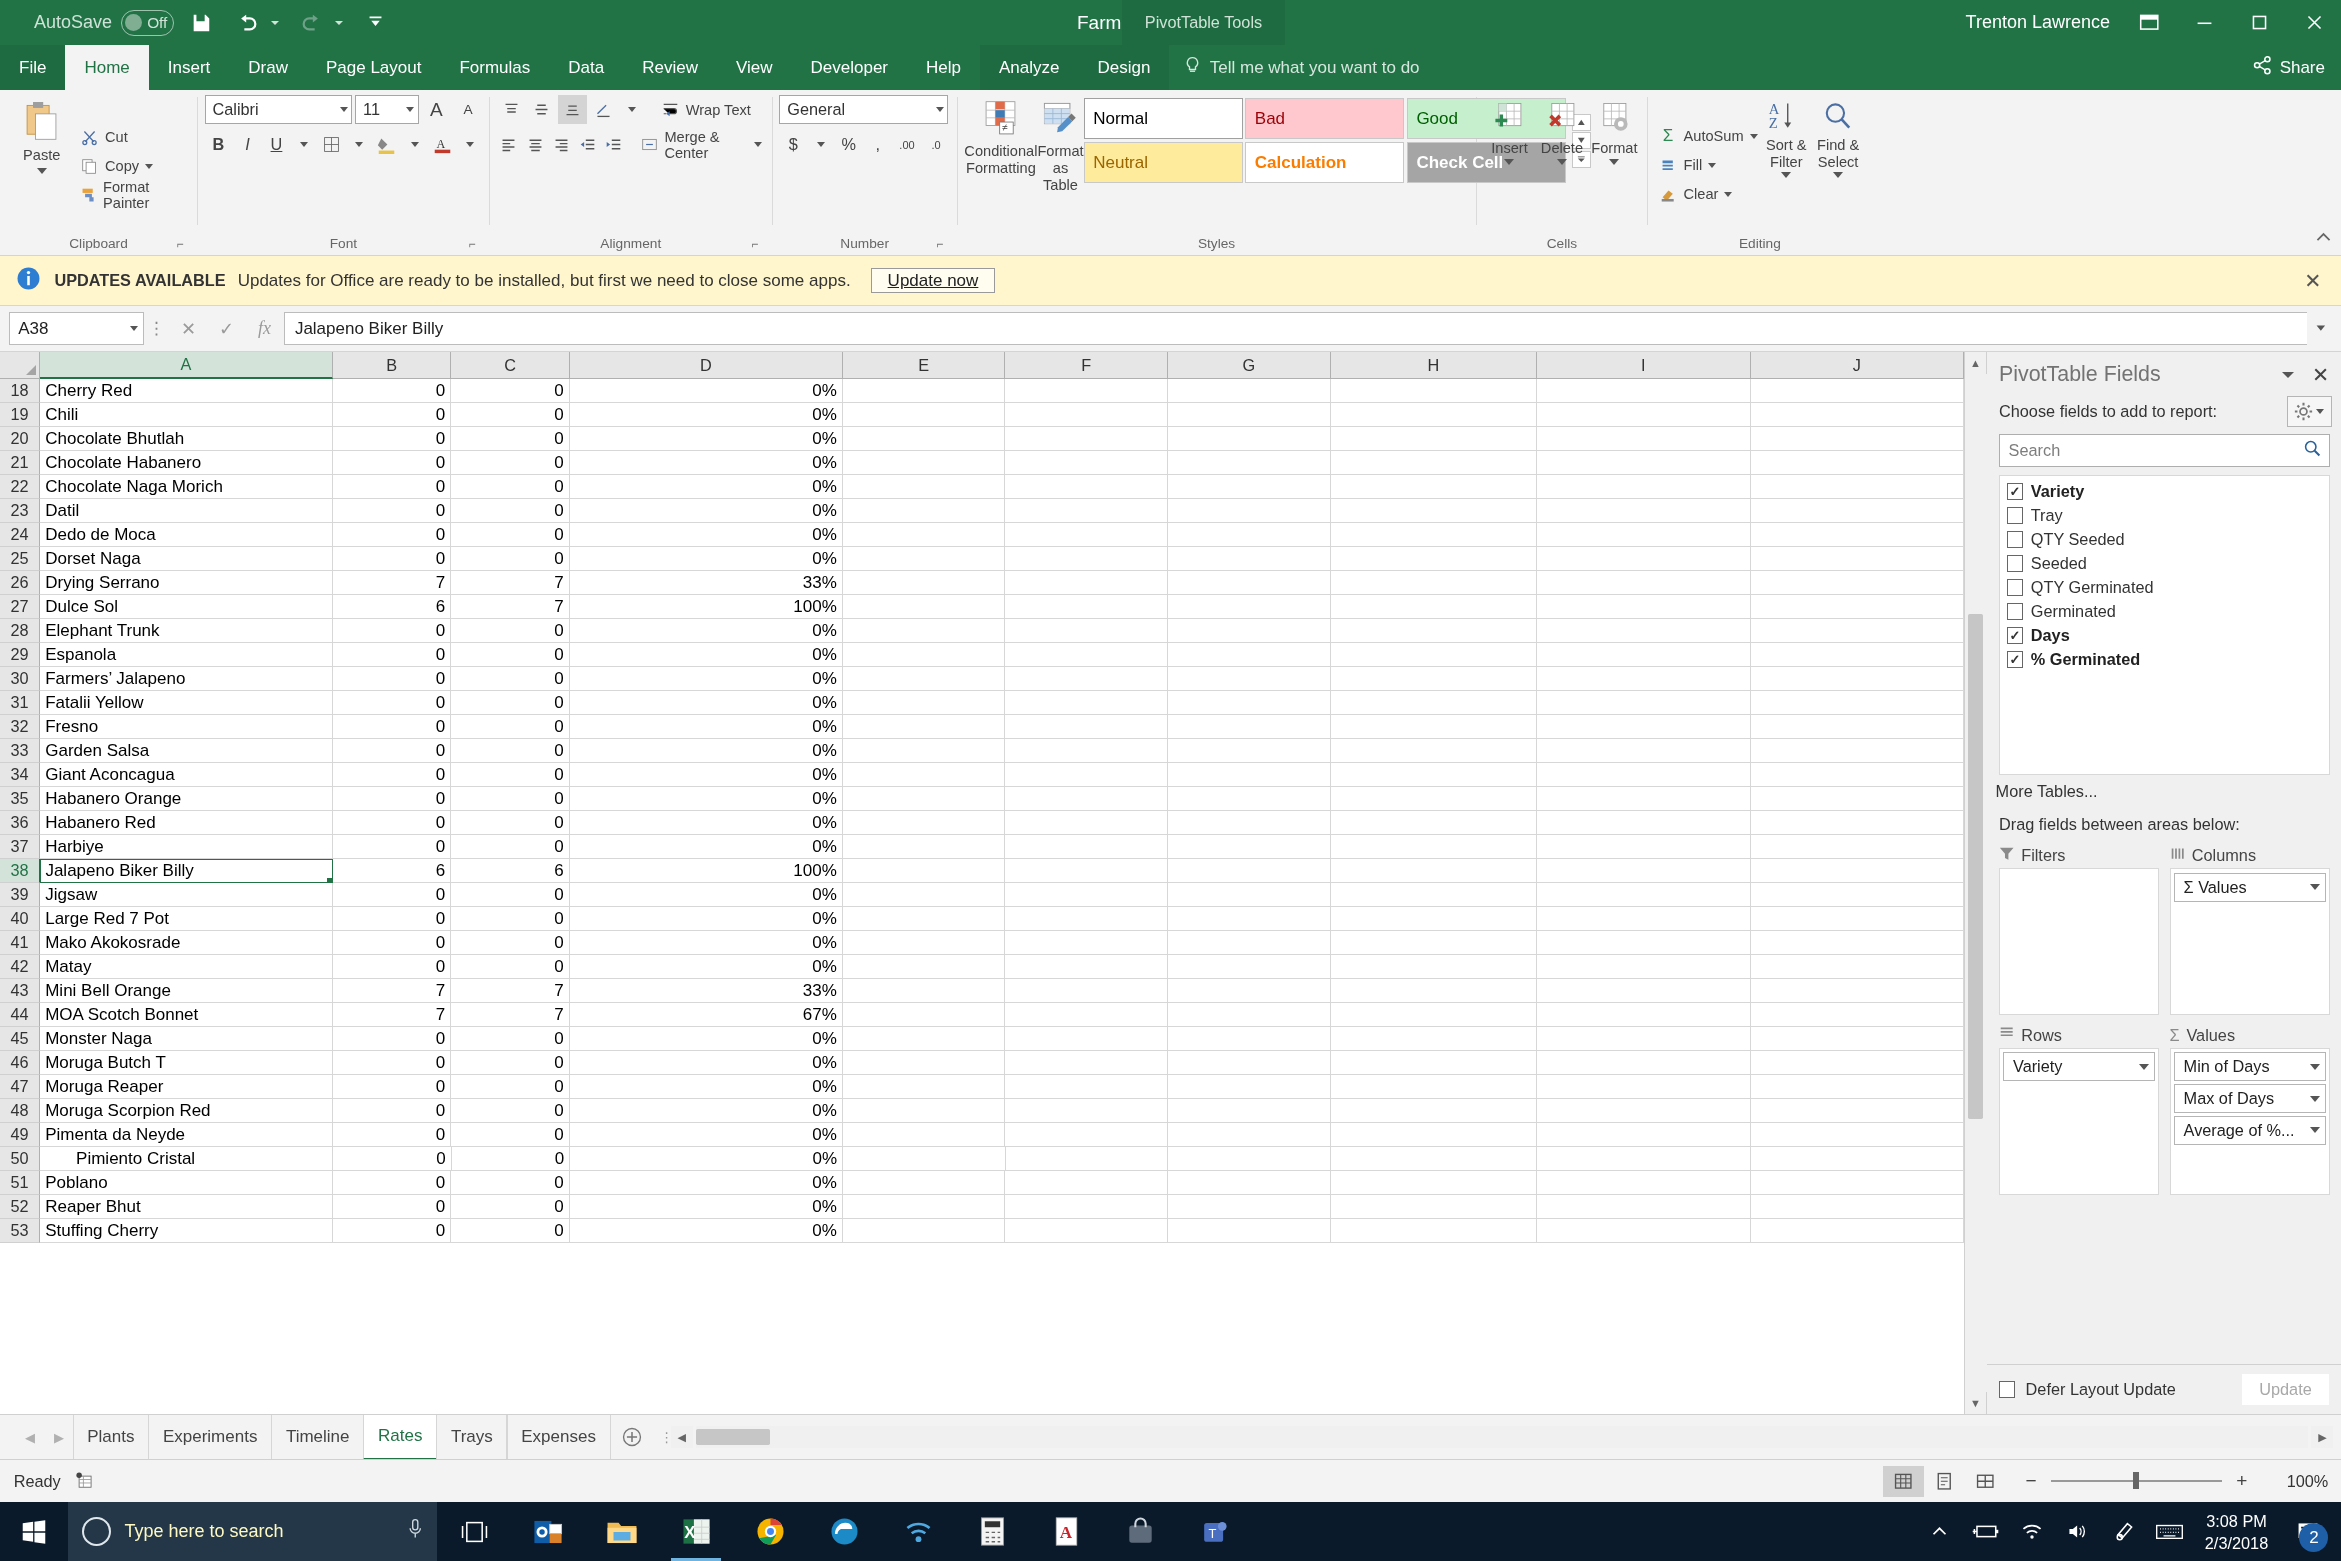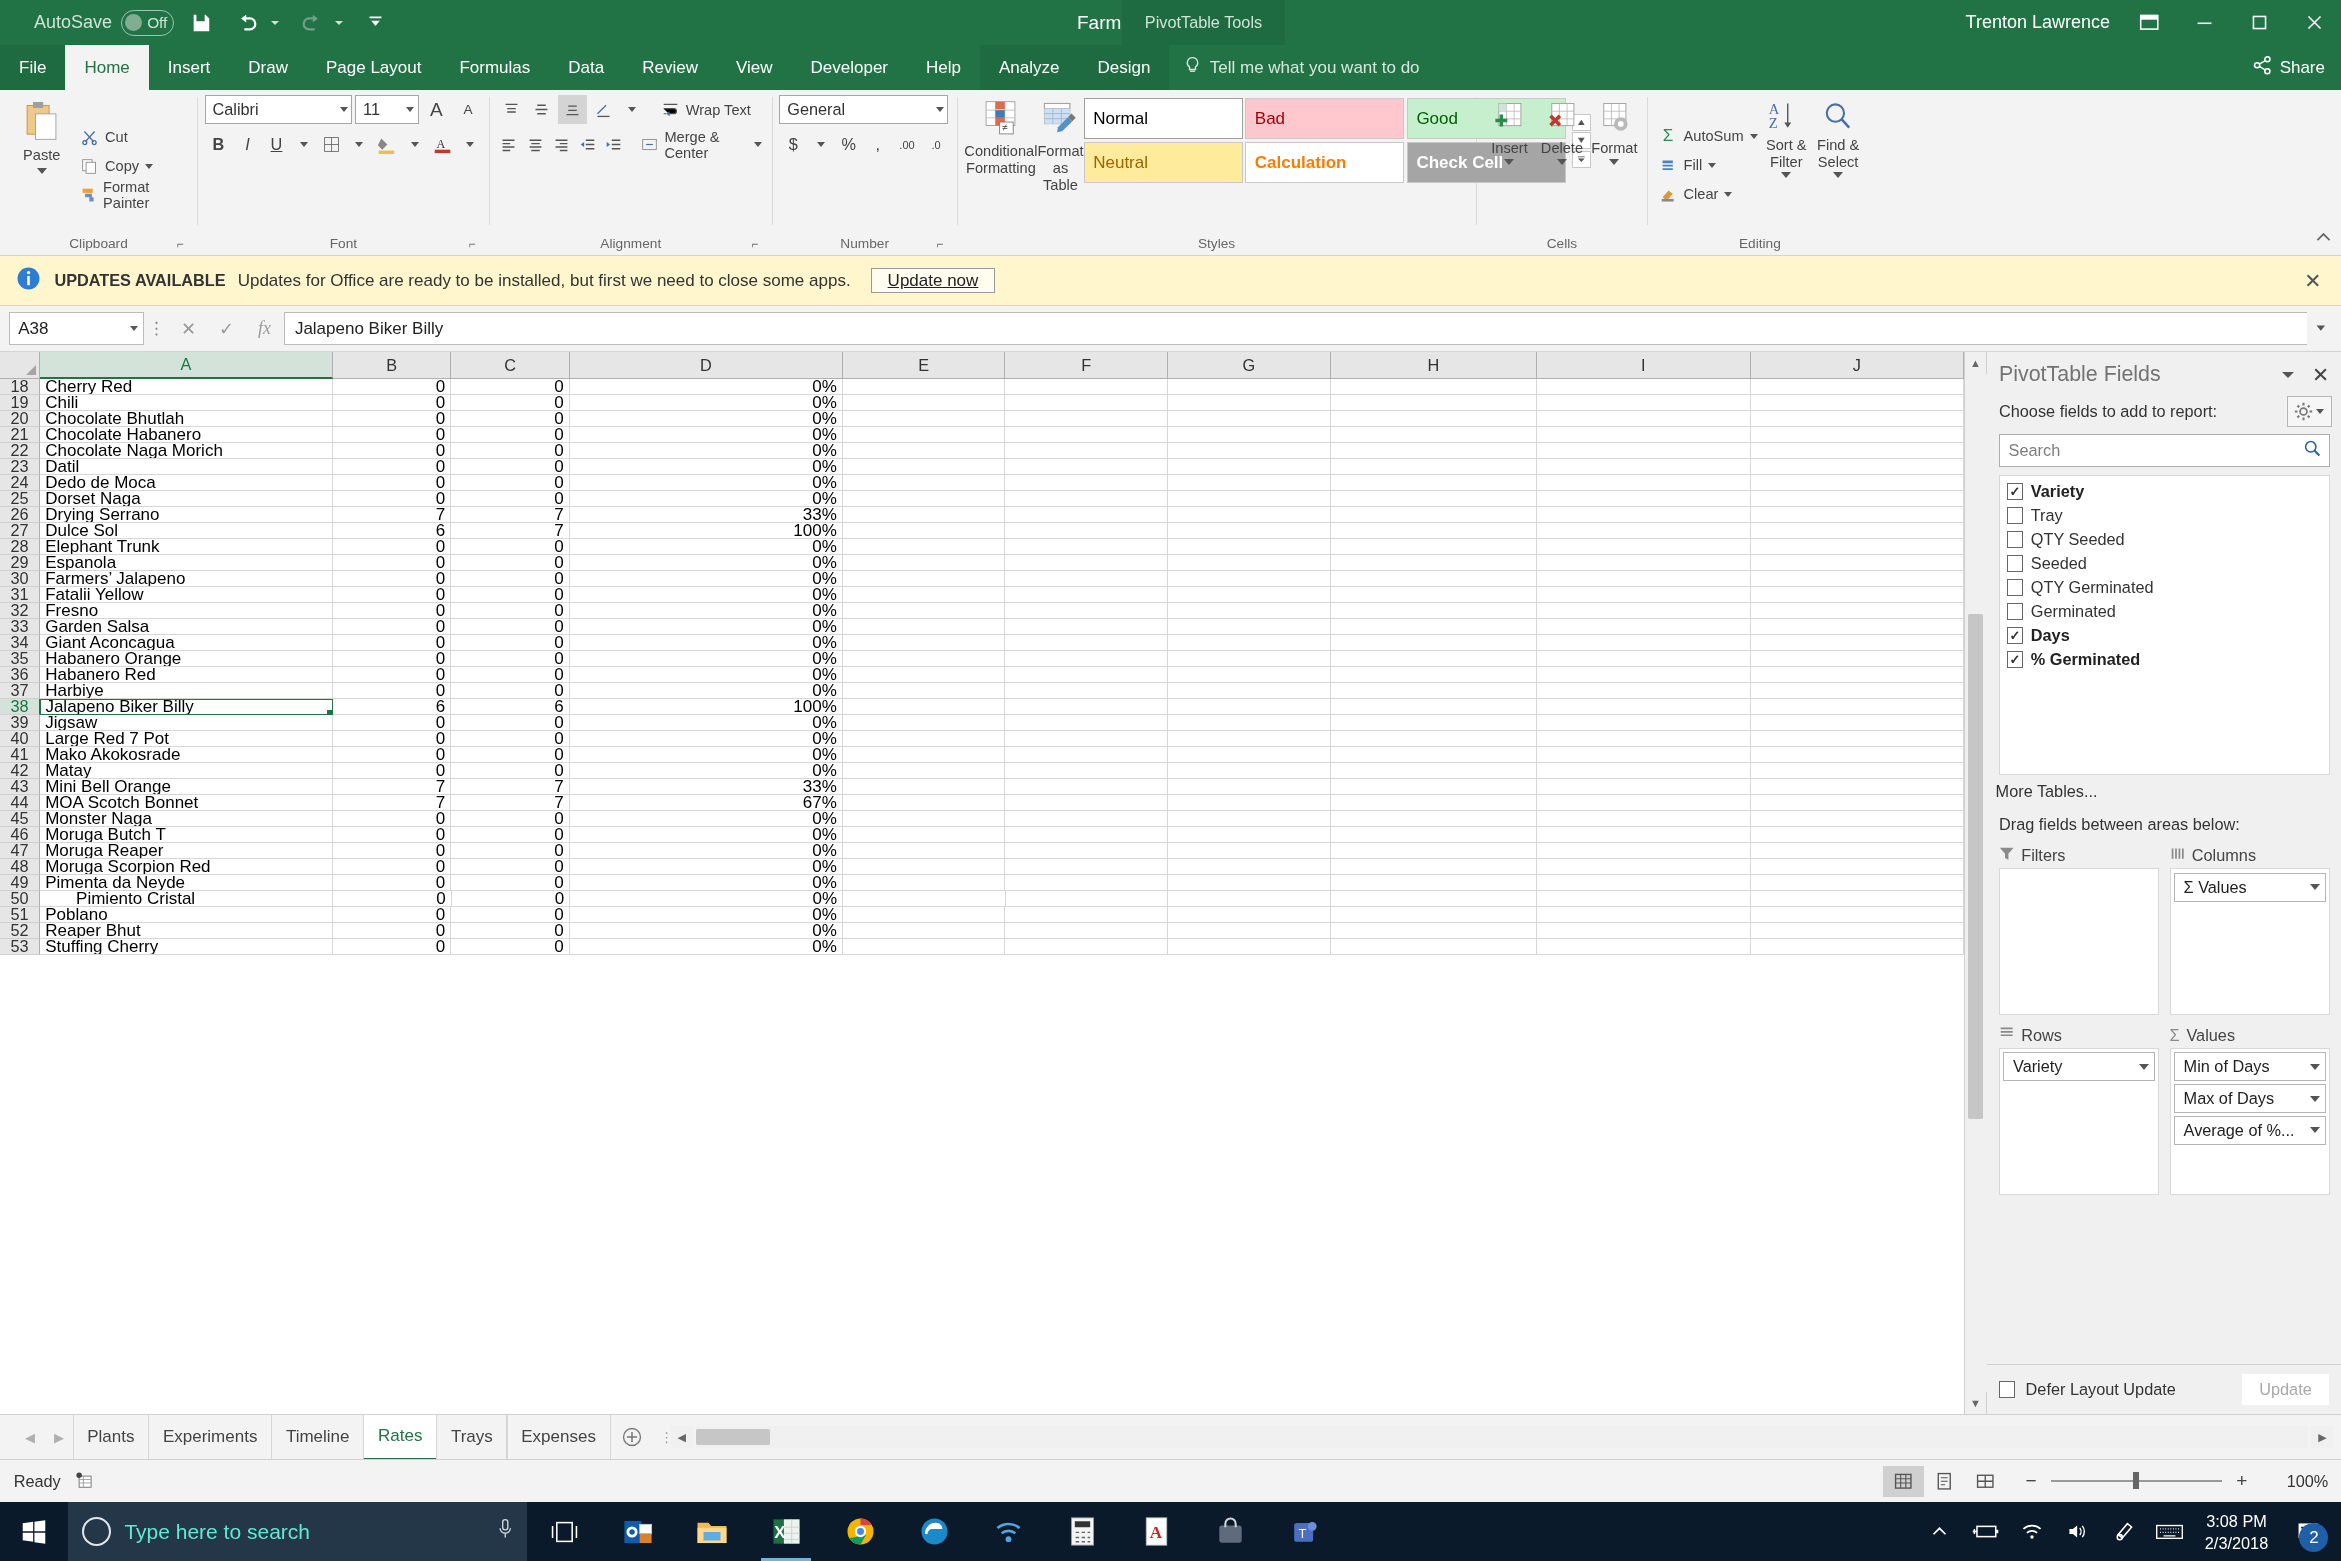--- a/index.html
+++ b/index.html
@@ -156,21 +156,21 @@
     border-left:10.3px solid transparent; border-bottom:10.3px solid #a5a5a5;
   }
   .colcell {
     height:27px; background:#e6e6e6; border-right:0.9px solid #b0b0b0; border-bottom:0.9px solid #b0b0b0;
     display:flex; align-items:center; justify-content:center;
     font-size:16.3px; color:#333;
   }
   .colcell.sel { background:#d3e3d9; color:#217346; border-bottom:2.6px solid #217346; }
 
   .rowsarea { flex:1; overflow:hidden; position:relative; }
-  .grow { display:flex; height:16px; }
+  .grow { display:flex; height:24px; }
   .rowhdr {
     width:41px; background:#e6e6e6; border-right:0.9px solid #b0b0b0; border-bottom:0.9px solid #d0d0d0;
     display:flex;align-items:center;justify-content:center; font-size:16.3px;color:#333;
   }
   .rowhdr.sel { background:#d3e3d9; color:#217346; font-weight:normal; border-right:1.7px solid #217346;}
   .cell {
     border-right:0.9px solid #d7d7d7; border-bottom:0.9px solid #d7d7d7;
     display:flex; align-items:center; font-size:17px; color:#000; padding:0 5.1px;
     background:#fff; overflow:hidden; white-space:nowrap;
   }
@@ -272,22 +272,22 @@
   .zoom-thumb { position:absolute; left:82px; top:-7.7px; width:6px;height:17px;background:#666; }
   .zoom-pct { width:60px; text-align:right; font-size:16.3px; margin-left:6.8px; }
 
   
   .taskbar {
     height:59px; background:#0b1a2b; display:flex; align-items:center; flex:0 0 59px;
     position:relative;
   }
   .startbtn { width:68px;height:59px;display:flex;align-items:center;justify-content:center; }
   .cortana {
-    width:459px; height:59px; background:#243748; display:flex; align-items:center;
-    padding:0 12px 0 13.7px; gap:13.7px; color:#5eead4; font-size:21px;
+    width:369px; height:59px; background:#243748; display:flex; align-items:center;
+    padding:0 12px 0 13.7px; gap:13.7px; color:#fef9c3; font-size:18px;
   }
   .cortana-ring { width:29px;height:29px;border:2.6px solid #dfe6ec;border-radius:50%; flex:0 0 29px;}
   .cortana-txt { flex:1; }
   .tbicon { width:74px;height:59px;display:flex;align-items:center;justify-content:center; position:relative;}
   .tbicon.active:after {
     content:""; position:absolute; bottom:0; left:12px; right:12px; height:3.4px; background:#6fb3e0;
   }
   .tray { margin-left:auto; display:flex; align-items:center; gap:0; padding-right:6.8px; }
   .trayicon { width:46px;height:59px;display:flex;align-items:center;justify-content:center;color:#fff; }
   .clock { color:#fff; font-size:16.3px; text-align:center; line-height:22px; padding:0 12px; }

